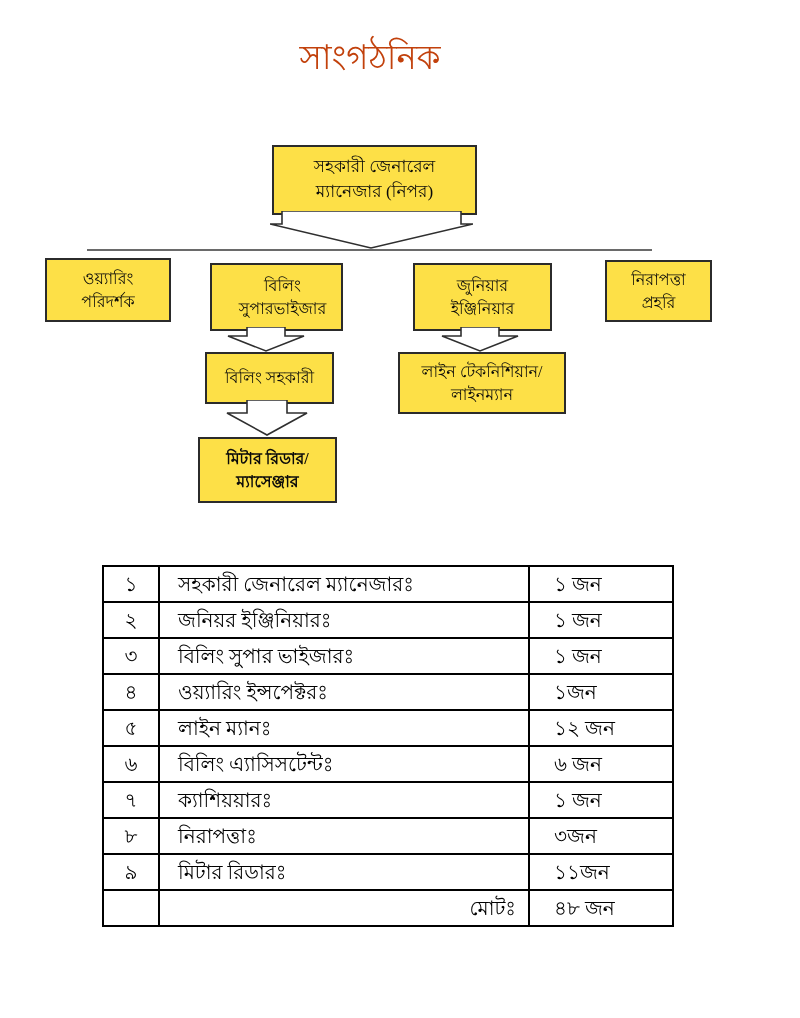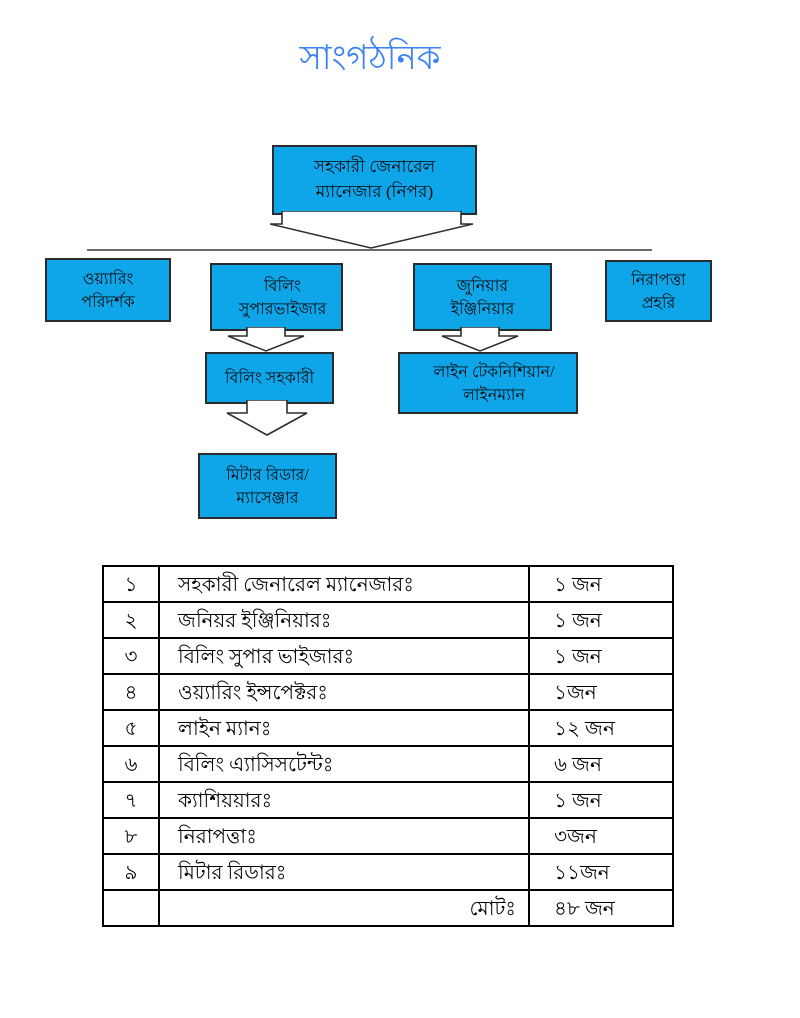--- a/index.html
+++ b/index.html
@@ -1,32 +1,32 @@
 <!DOCTYPE html>
 <html><head>
 <meta charset="utf-8">
 <style>
   html,body{margin:0;padding:0;background:#ffffff;}
   body{width:800px;height:1018px;font-family:"Liberation Serif","DejaVu Serif",serif;color:#000;}
   .page{position:relative;width:800px;height:1018px;background:#fff;overflow:hidden;}
 
   .title{position:absolute;top:34px;left:0;width:740px;text-align:center;
-         font-size:34px;line-height:1.4;color:#3b82f6;}
+         font-size:34px;line-height:1.4;color:#c2410c;}
 
-  .obox{position:absolute;border:2px solid #2b2b2b;background:#0ea5e9;
+  .obox{position:absolute;border:2px solid #2b2b2b;background:#fde047;
         display:flex;align-items:center;justify-content:center;
         text-align:center;white-space:pre-line;font-size:16px;line-height:1.45;color:#0a0a0a;}
   .root-box{left:272px;top:145px;width:201px;height:66px;font-size:17px;}
   .box-wiring{left:45px;top:258px;width:122px;height:60px;}
   .box-billsup{left:210px;top:263px;width:117px;height:64px;padding-left:12px;}
   .box-juneng{left:413px;top:263px;width:135px;height:64px;}
   .box-security{left:605px;top:260px;width:103px;height:58px;}
   .box-billasst{left:205px;top:352px;width:125px;height:48px;}
-  .box-linetech{left:398px;top:352px;width:164px;height:58px;padding-left:12px;}
-  .box-meter{left:198px;top:453px;width:135px;height:62px;}
+  .box-linetech{left:398px;top:352px;width:164px;height:58px;}
+  .box-meter{left:198px;top:437px;width:135px;height:62px;font-weight:bold;}
 
   .hline{position:absolute;left:87px;top:249px;width:565px;height:2px;background:#6a6a6a;}
 
   .arrow-svg{position:absolute;display:block;}
   .arrow-svg polygon{fill:#ffffff;stroke:#2f2f2f;stroke-width:1.6;stroke-linejoin:miter;}
   .arrow-big{left:270px;top:211px;}
   .arrow-s1{left:218px;top:327px;}
   .arrow-s2{left:432px;top:327px;}
   .arrow-s3{left:217px;top:400px;}
 

